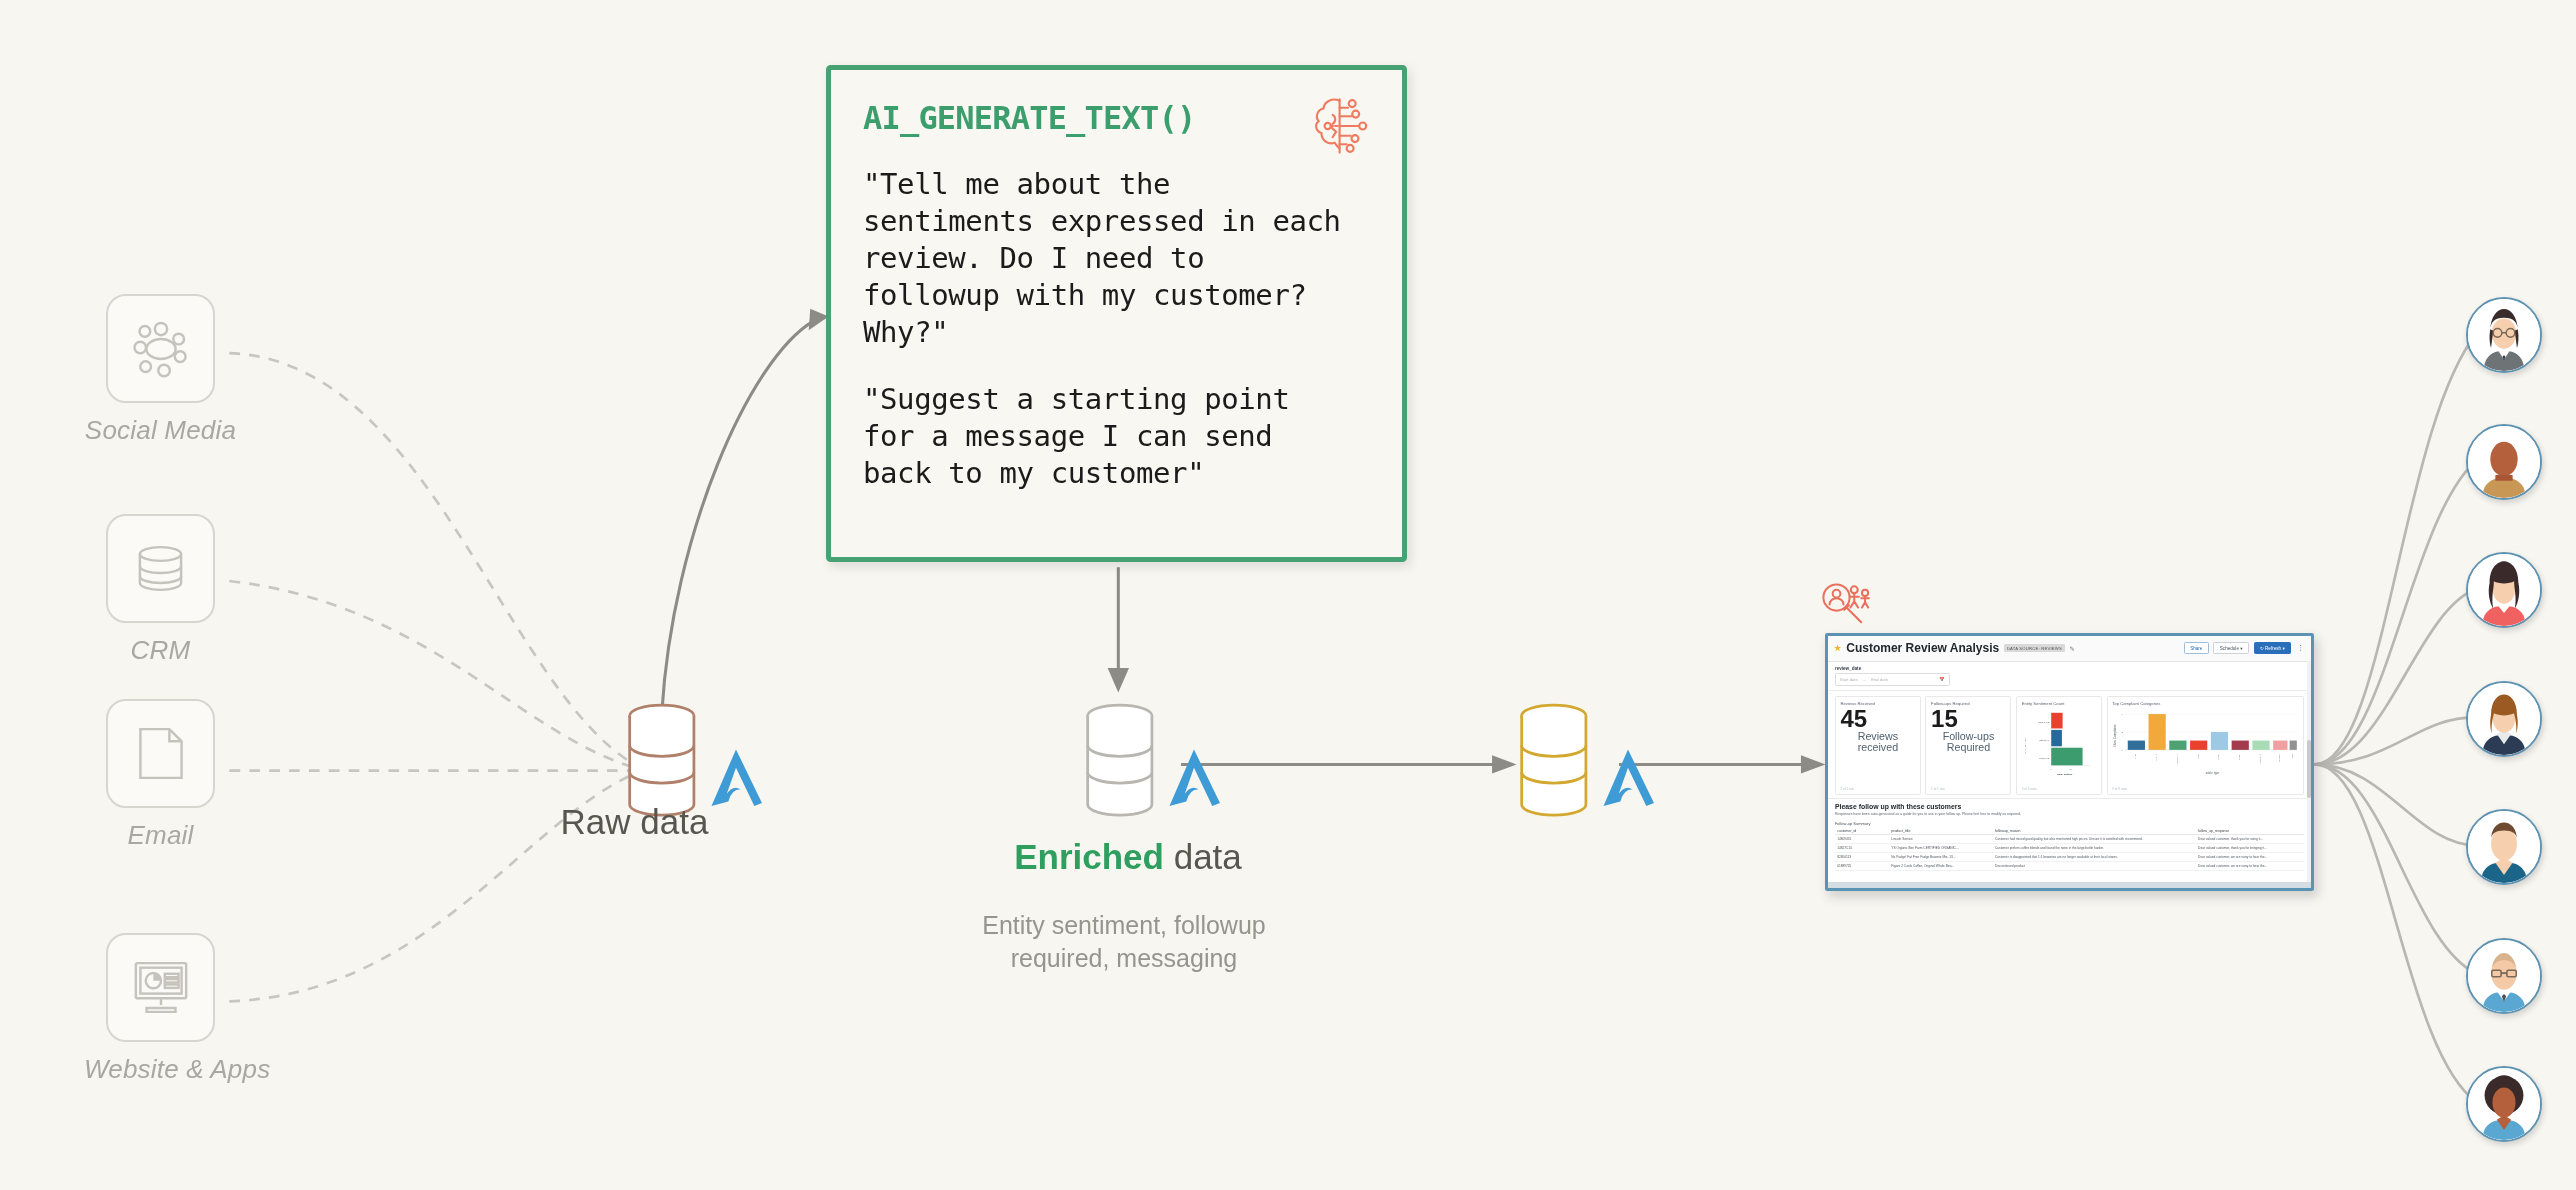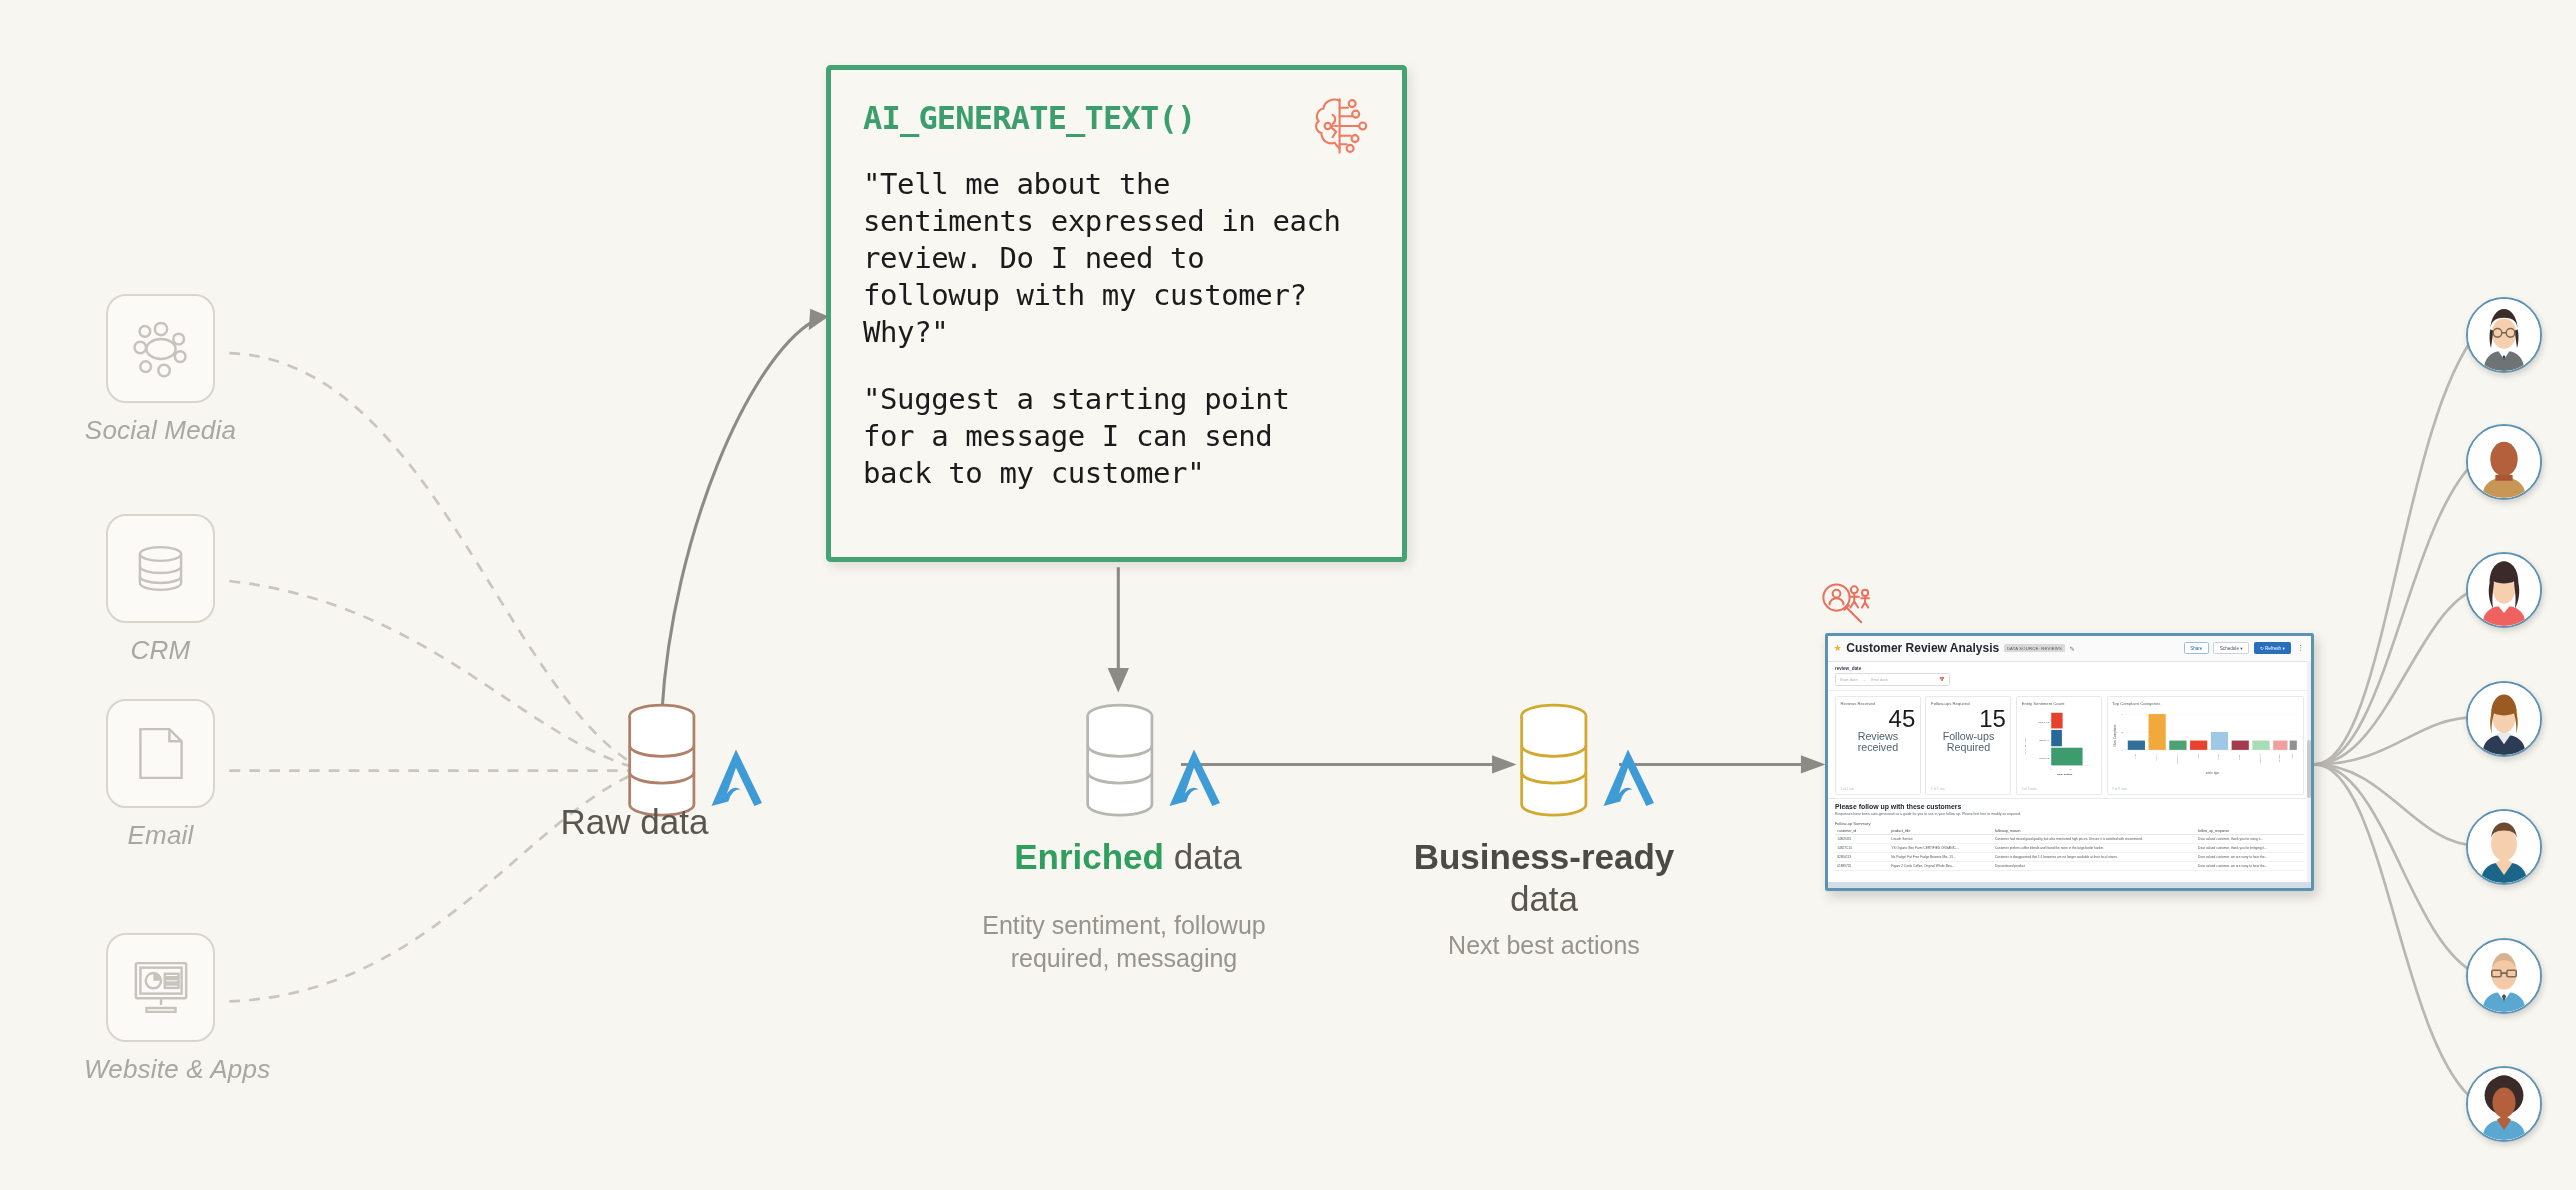--- a/index.html
+++ b/index.html
@@ -78,21 +78,21 @@
     margin-top:2.3px;width:115px;height:12.2px;border:0.8px solid #dcdcdc;border-radius:1.5px;
     display:flex;align-items:center;gap:4.6px;padding:0 3.8px;box-sizing:border-box;
   }
   .db-ph{font-size:4.2px;color:#adb3b9;}
   #kpi-row{display:flex;gap:4.6px;padding:4.6px 6.9px 3.1px 6.9px;}
   .kpi-card{
     background:#fff;border:0.8px solid #e8e8e8;border-radius:1.5px;
     padding:3.8px 4.6px;box-sizing:border-box;position:relative;
   }
   .kpi-title{font-size:4.2px;color:#5c6570;}
-  .kpi-num{font-size:24px;line-height:1;color:#1c1c1c;text-align:right;margin-top:1.5px;font-weight:400;}
+  .kpi-num{font-size:24px;line-height:1;color:#1c1c1c;text-align:left;margin-top:1.5px;font-weight:700;}
   .kpi-sub{font-size:10.7px;line-height:1.05;color:#50616f;text-align:center;font-weight:300;}
   .kpi-foot{font-size:3.1px;color:#b6bcc2;position:absolute;left:4.6px;bottom:2.3px;}
   .chart-title{font-size:4.2px;color:#5c6570;}
   .chart-foot{font-size:3.1px;color:#b6bcc2;}
   #followup-band{border-top:0.8px solid #ececec;padding:3.8px 6.9px 2.3px 6.9px;}
   #fu-head{font-size:6.9px;font-weight:bold;color:#20262c;}
   #fu-sub{font-size:3.5px;color:#5d656d;margin-top:2.3px;}
   #tbl-wrap{padding:2.3px 6.9px 0 6.9px;}
   #tbl-cap{font-size:4px;color:#4a5159;margin-bottom:1.5px;}
   table.db-table{width:100%;border-collapse:collapse;table-layout:fixed;}
@@ -275,25 +275,20 @@
     <g fill="#fff" stroke="#d3a82e" stroke-width="3.6">
       <ellipse cx="65" cy="18" rx="42" ry="14"></ellipse>
       <path d="M23 18 v116 a42 14 0 0 0 84 0 V18"></path>
       <path d="M23 57 a42 14 0 0 0 84 0" fill="none"></path>
       <path d="M23 92 a42 14 0 0 0 84 0" fill="none"></path>
     </g>
     <g fill="#3e9bd6" stroke="none">
       <path d="M162 62 L196 132 L186 136 L162 86 L150 120 q8 -12 18 -6 q-12 0 -16 16 l-22 6 Z"></path>
     </g>
   </svg>
-  <div class="node-label" style="left:1399px;top:837px;width:290px;">
-    <div class="lbl-main"><span class="accent-dark">Business-ready</span></div>
-    <div class="lbl-main" style="margin-top:1.5px;"><span>data</span></div>
-    <div class="lbl-sub" style="margin-top:10.7px;">Next best actions</div>
-  </div>
 
   <svg class="abs" style="left:1818px;top:579px;width:54px;height:54px;" viewBox="0 0 70 70" fill="none" stroke="#e8705c" stroke-width="2.6" stroke-linecap="round">
     <circle cx="24" cy="24" r="17"></circle>
     <circle cx="24" cy="19" r="5"></circle>
     <path d="M15 33 a9 8 0 0 1 18 0"></path>
     <path d="M36 36 L56 56"></path>
       <path d="M34 40 L40 34"></path>
     <circle cx="47" cy="14" r="4.5"></circle>
       <path d="M47 19 v10 M41 23 h12 M47 29 l-5 8 M47 29 l5 8"></path>
     <circle cx="61" cy="18" r="4"></circle>

